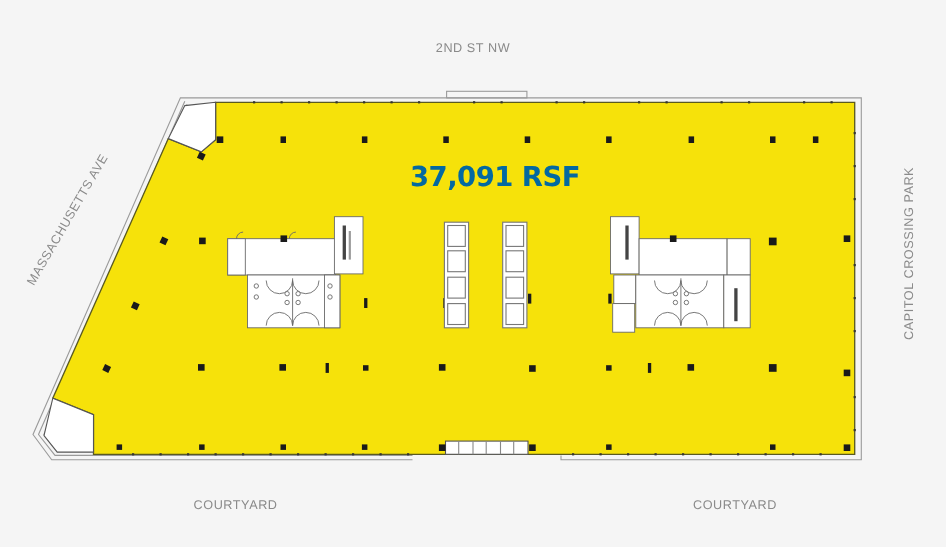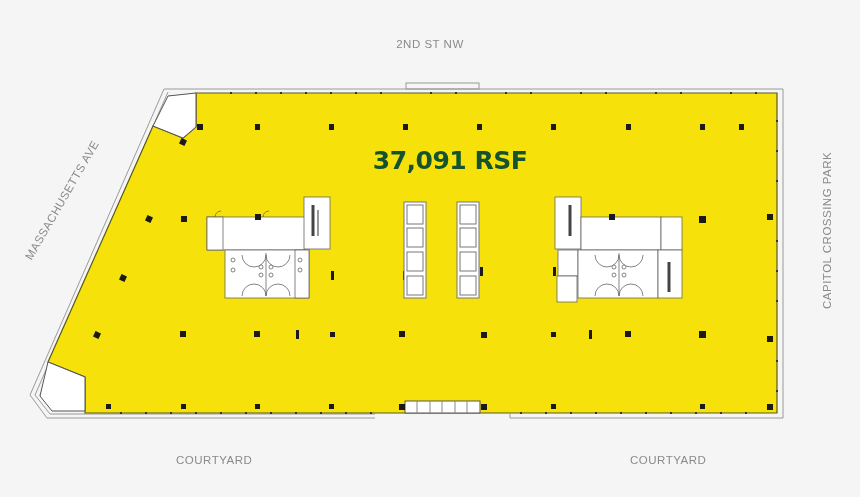--- a/index.html
+++ b/index.html
@@ -4,21 +4,21 @@
 <style>
   html, body { margin:0; padding:0; }
   body { width:860px; height:497px; background:#f5f5f5; position:relative; overflow:hidden; font-family:"DejaVu Sans", sans-serif; }
   .street { position:absolute; color:#8a8a8a; font-size:11.5px; letter-spacing:0.5px; white-space:nowrap; font-family:"Liberation Sans", sans-serif;text-align:center; }
   #lbl-top { left:0; width:860px; text-align:center; top:38px; }
   #lbl-bl { left:176px; top:454px; }
   #lbl-br { left:630px; top:454px; }
   #lbl-left { left:-18px; top:194px; transform:rotate(-60deg); transform-origin:center; width:160px; text-align:center; }
   #lbl-right { left:757px; top:233px; transform:rotate(-90deg); width:140px; text-align:center; }
   #plan { position:absolute; left:0; top:0; }
-  #area-label { position:absolute; left:360px; top:146px; width:180px; text-align:center; color:#14532d; font-family:"DejaVu Sans", sans-serif; font-weight:bold; font-size:25px; letter-spacing:-0.5px; }
+  #area-label { position:absolute; left:360px; top:146px; width:180px; text-align:center; color:#0369a1; font-family:"DejaVu Sans", sans-serif; font-weight:bold; font-size:25px; letter-spacing:-0.5px; }
 </style>
 </head>
 <body>
 
 <div class="street" id="lbl-top">2ND ST NW</div>
 <div class="street" id="lbl-left">MASSACHUSETTS AVE</div>
 <div class="street" id="lbl-right">CAPITOL CROSSING PARK</div>
 <div class="street" id="lbl-bl">COURTYARD</div>
 <div class="street" id="lbl-br">COURTYARD</div>
 

